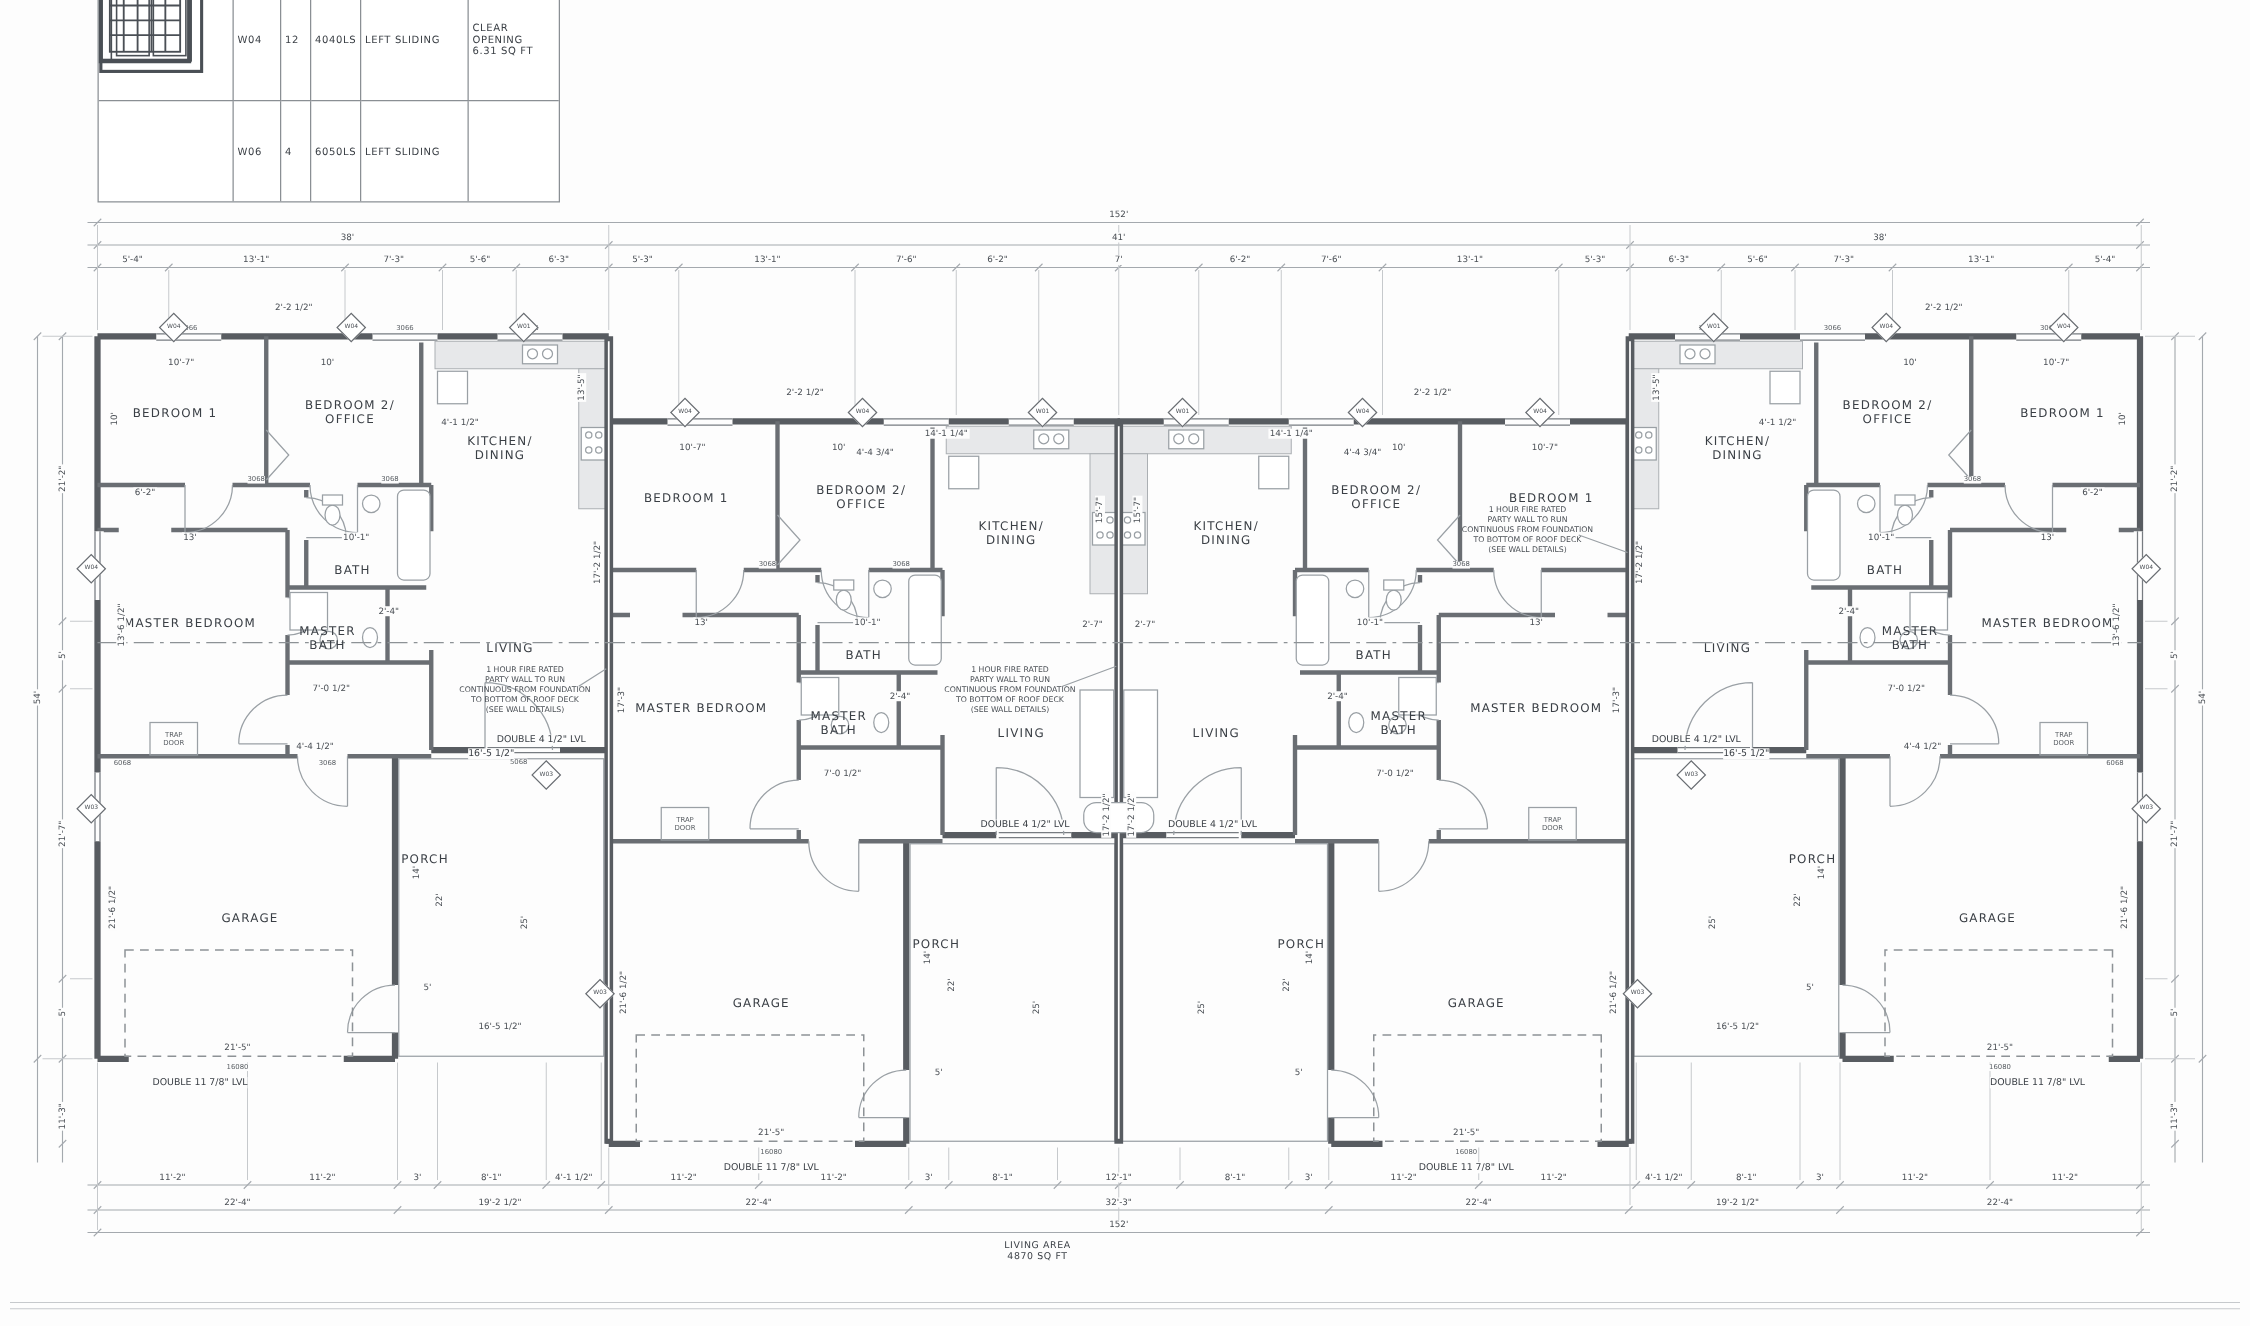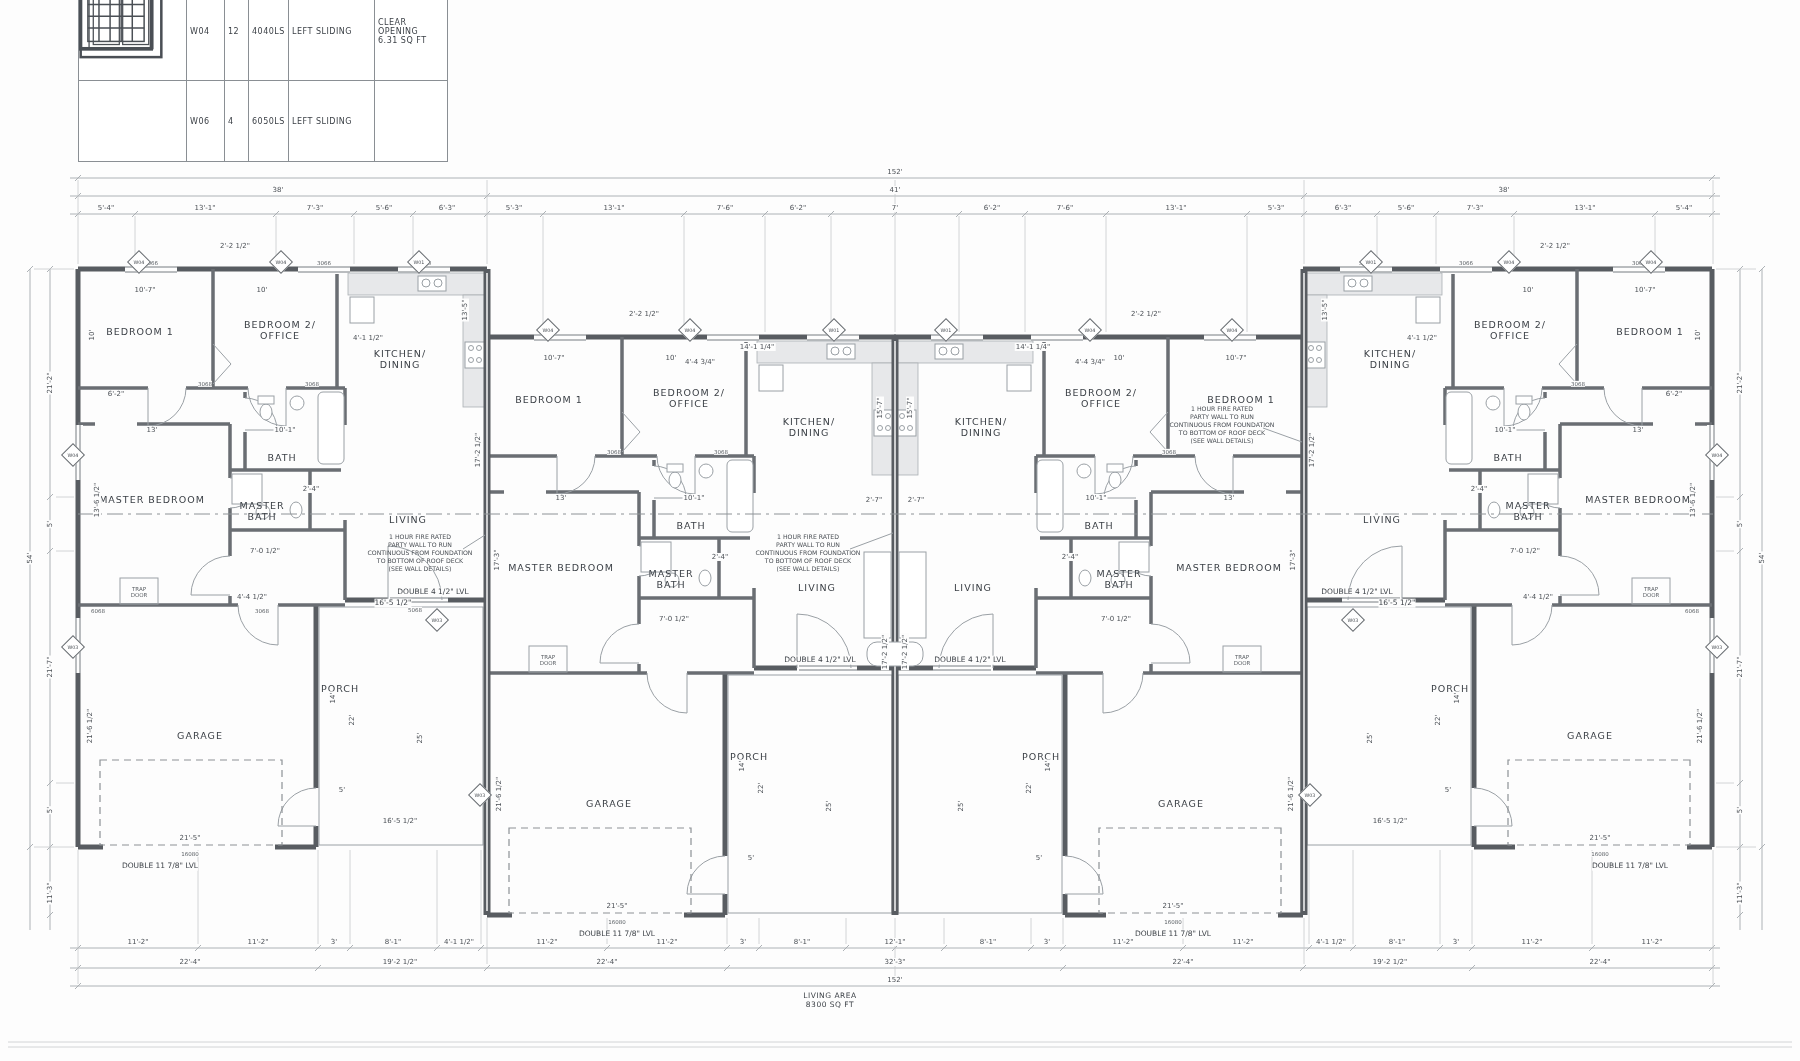--- a/index.html
+++ b/index.html
@@ -558,21 +558,21 @@
       <div class="lbl tiny" style="left: 1639px; top: 263px;">3066</div>
       <div class="lbl tiny" style="left: 139px; top: 592px;">TRAP
 DOOR</div>
       <div class="lbl tiny" style="left: 548px; top: 660px;">TRAP
 DOOR</div>
       <div class="lbl tiny" style="left: 1242px; top: 660px;">TRAP
 DOOR</div>
       <div class="lbl tiny" style="left: 1651px; top: 592px;">TRAP
 DOOR</div>
       <div class="lbl area" style="left: 830px; top: 1001px;">LIVING AREA
-8300 SQ FT</div>
+4870 SQ FT</div>
       <div class="tag" style="left: 139px; top: 262px;">
         <span>W04</span>
       </div>
       <div class="tag" style="left: 281px; top: 262px;">
         <span>W04</span>
       </div>
       <div class="tag" style="left: 419px; top: 262px;">
         <span>W01</span>
       </div>
       <div class="tag" style="left: 548px; top: 330px;">

